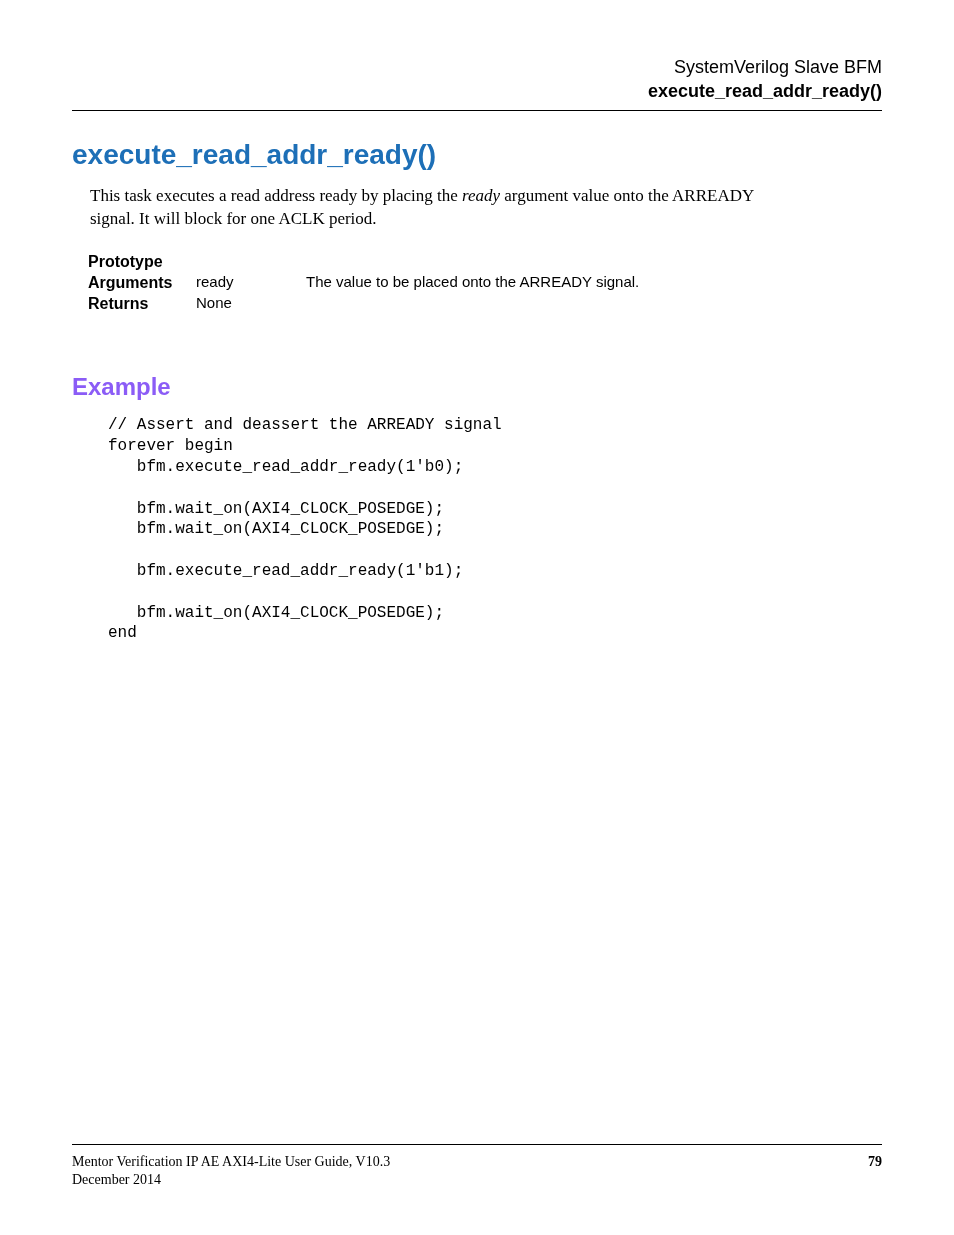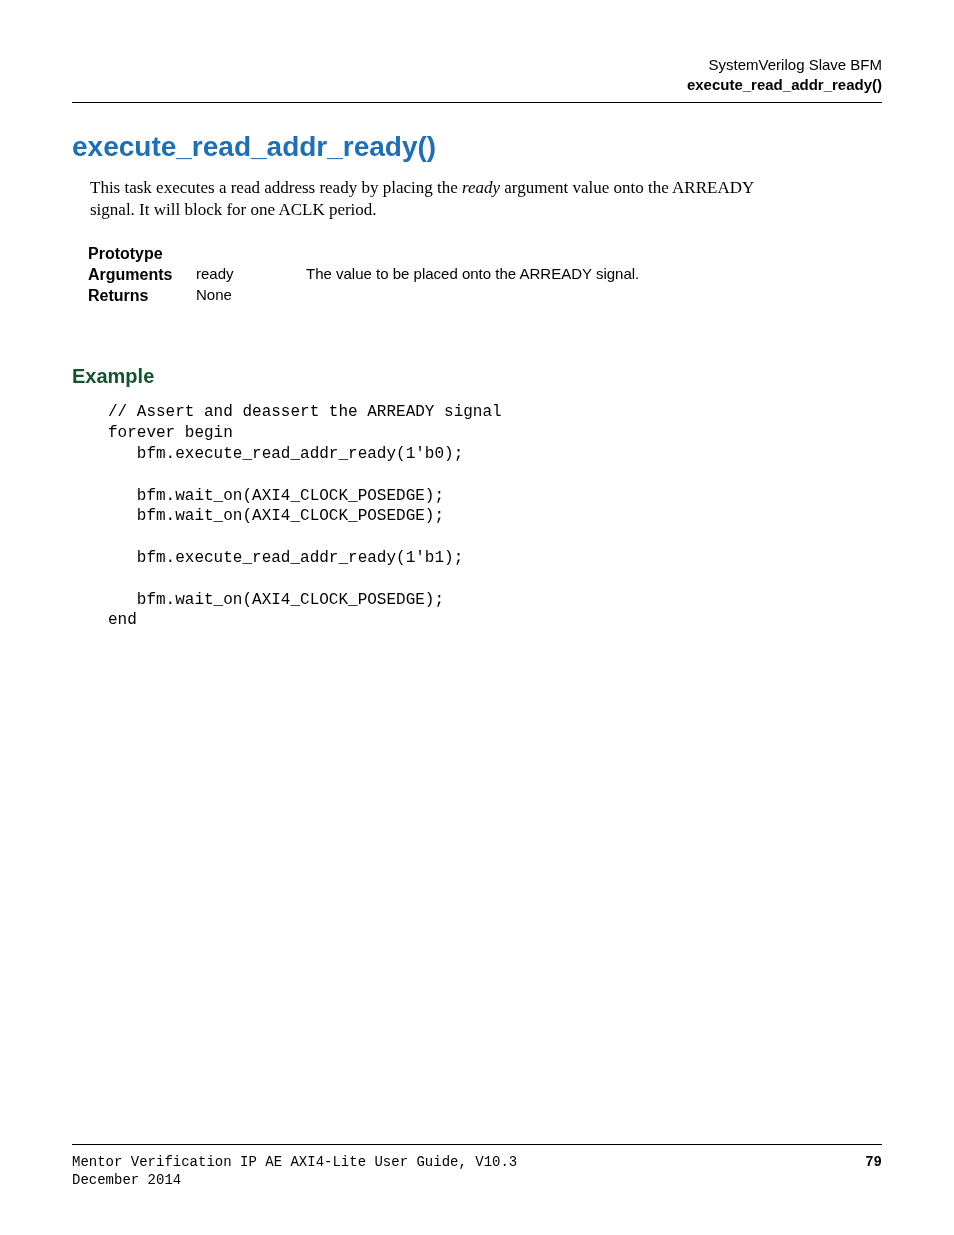--- a/index.html
+++ b/index.html
@@ -10,21 +10,21 @@
     font-family: "Times New Roman", Times, serif;
     color: #000;
     position: relative;
   }
   .page {
     padding: 55px 72px 0 72px;
   }
   .running-head {
     text-align: right;
     font-family: Arial, Helvetica, sans-serif;
-    font-size: 15px;
+    font-size: 18px;
     line-height: 1.35;
     margin-bottom: 6px;
   }
   .running-head .section { font-weight: normal; }
   .running-head .topic { font-weight: bold; }
   .rule {
     border: none;
     border-top: 1.5px solid #000;
     margin-bottom: 28px;
   }
@@ -82,22 +82,22 @@
     font-family: Arial, Helvetica, sans-serif;
     font-size: 15px;
   }
   .ret-val {
     font-family: Arial, Helvetica, sans-serif;
     font-size: 15px;
   }
   .example-heading {
     font-family: Arial, Helvetica, sans-serif;
     font-weight: bold;
-    font-size: 20px;
-    color: #14532d;
+    font-size: 24px;
+    color: #8b5cf6;
     margin-top: 60px;
     margin-bottom: 14px;
   }
   .example-code {
     font-family: "Courier New", Courier, monospace;
     font-size: 16px;
     white-space: pre;
     line-height: 1.3;
     margin-left: 36px;
   }
@@ -108,21 +108,21 @@
     bottom: 46px;
   }
   .footer .rule2 {
     border: none;
     border-top: 1px solid #000;
     margin-bottom: 8px;
   }
   .footer .foot-row {
     display: flex;
     justify-content: space-between;
-    font-family: Liberation Mono, monospace;
+    font-family: Liberation Serif, serif;
     font-size: 14px;
     line-height: 1.3;
   }
   .footer .foot-left { }
   .footer .foot-right { font-weight: bold; }
 </style>
 </head>
 <body>
 
 <div class="page">

